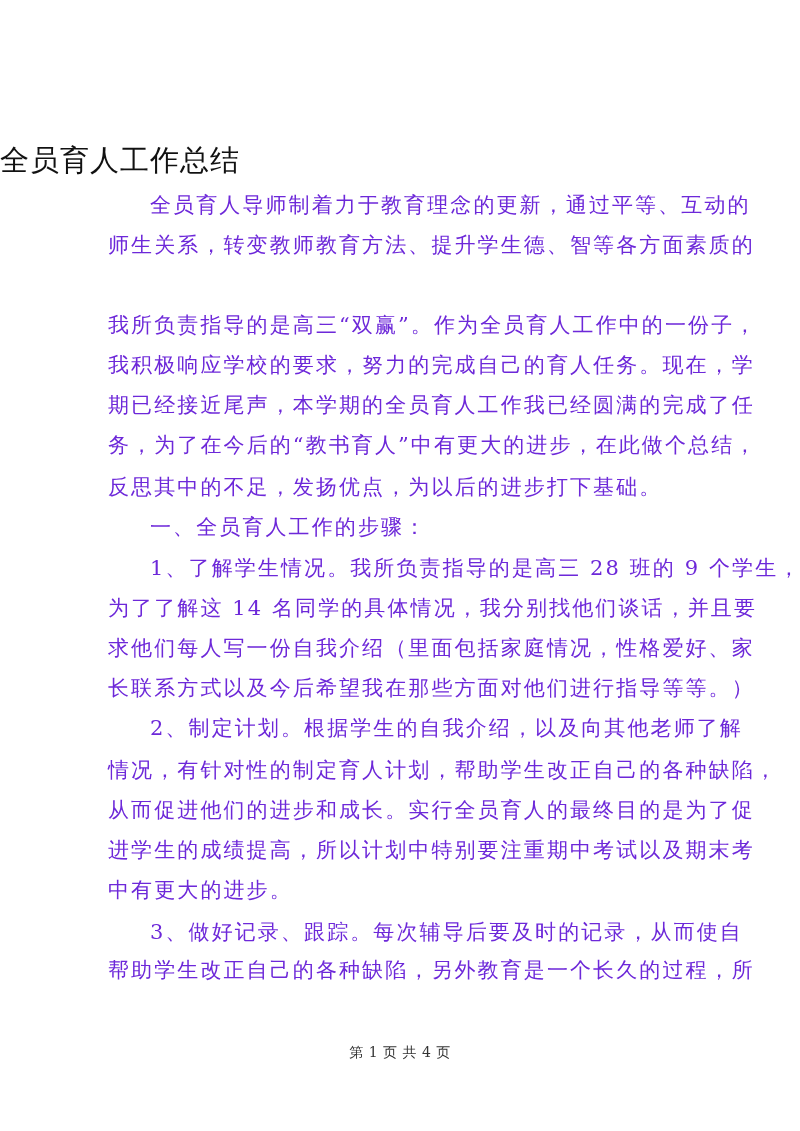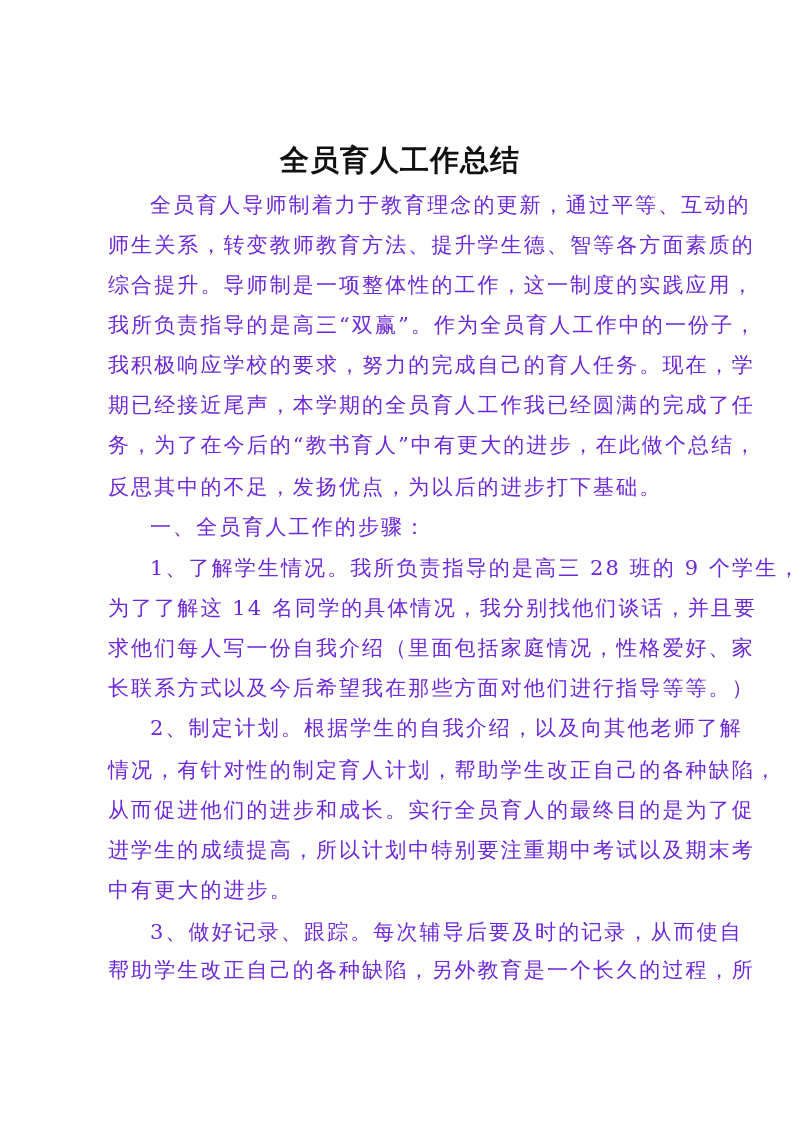--- a/index.html
+++ b/index.html
@@ -20,24 +20,23 @@
       left: 0; top: 0;
       width: 800px;
       height: 1131px;
       background: #ffffff;
     }
     .title {
       position: absolute;
       left: 0;
       width: 800px;
       top: 138px;
-      text-align: center;
       font-family: "DejaVu Sans", "Liberation Sans", sans-serif;
       font-size: 29px;
-      font-weight: bold;
+      font-weight: normal;
       letter-spacing: 1px;
       color: #111111;
       line-height: 44px;
     }
     .line {
       position: absolute;
       left: 108px;
       width: 600px;
       font-size: 21px;
       line-height: 28px;
@@ -59,21 +58,20 @@
     }
   </style>
 </head>
 <body>
 
 <div class="page">
   <div class="title">全员育人工作总结</div>
 
   <div class="line indent" style="top:191px">全员育人导师制着力于教育理念的更新，通过平等、互动的</div>
   <div class="line" style="top:231px">师生关系，转变教师教育方法、提升学生德、智等各方面素质的</div>
-  <div class="line" style="top:271px">综合提升。导师制是一项整体性的工作，这一制度的实践应用，</div>
   <div class="line" style="top:311px">我所负责指导的是高三“双赢”。作为全员育人工作中的一份子，</div>
   <div class="line" style="top:351px">我积极响应学校的要求，努力的完成自己的育人任务。现在，学</div>
   <div class="line" style="top:391px">期已经接近尾声，本学期的全员育人工作我已经圆满的完成了任</div>
   <div class="line" style="top:431px">务，为了在今后的“教书育人”中有更大的进步，在此做个总结，</div>
   <div class="line" style="top:473px">反思其中的不足，发扬优点，为以后的进步打下基础。</div>
 
   <div class="line indent" style="top:513px">一、全员育人工作的步骤：</div>
 
   <div class="line indent" style="top:554px">1、了解学生情况。我所负责指导的是高三 28 班的 9 个学生，</div>
   <div class="line" style="top:594px">为了了解这 14 名同学的具体情况，我分别找他们谈话，并且要</div>
@@ -82,13 +80,14 @@
 
   <div class="line indent" style="top:714px">2、制定计划。根据学生的自我介绍，以及向其他老师了解</div>
   <div class="line" style="top:756px">情况，有针对性的制定育人计划，帮助学生改正自己的各种缺陷，</div>
   <div class="line" style="top:796px">从而促进他们的进步和成长。实行全员育人的最终目的是为了促</div>
   <div class="line" style="top:836px">进学生的成绩提高，所以计划中特别要注重期中考试以及期末考</div>
   <div class="line" style="top:876px">中有更大的进步。</div>
 
   <div class="line indent" style="top:918px">3、做好记录、跟踪。每次辅导后要及时的记录，从而使自</div>
   <div class="line" style="top:956px">帮助学生改正自己的各种缺陷，另外教育是一个长久的过程，所</div>
 
+  <div class="footer">第 1 页  共 4 页</div>
 </div>
 
 </body></html>

